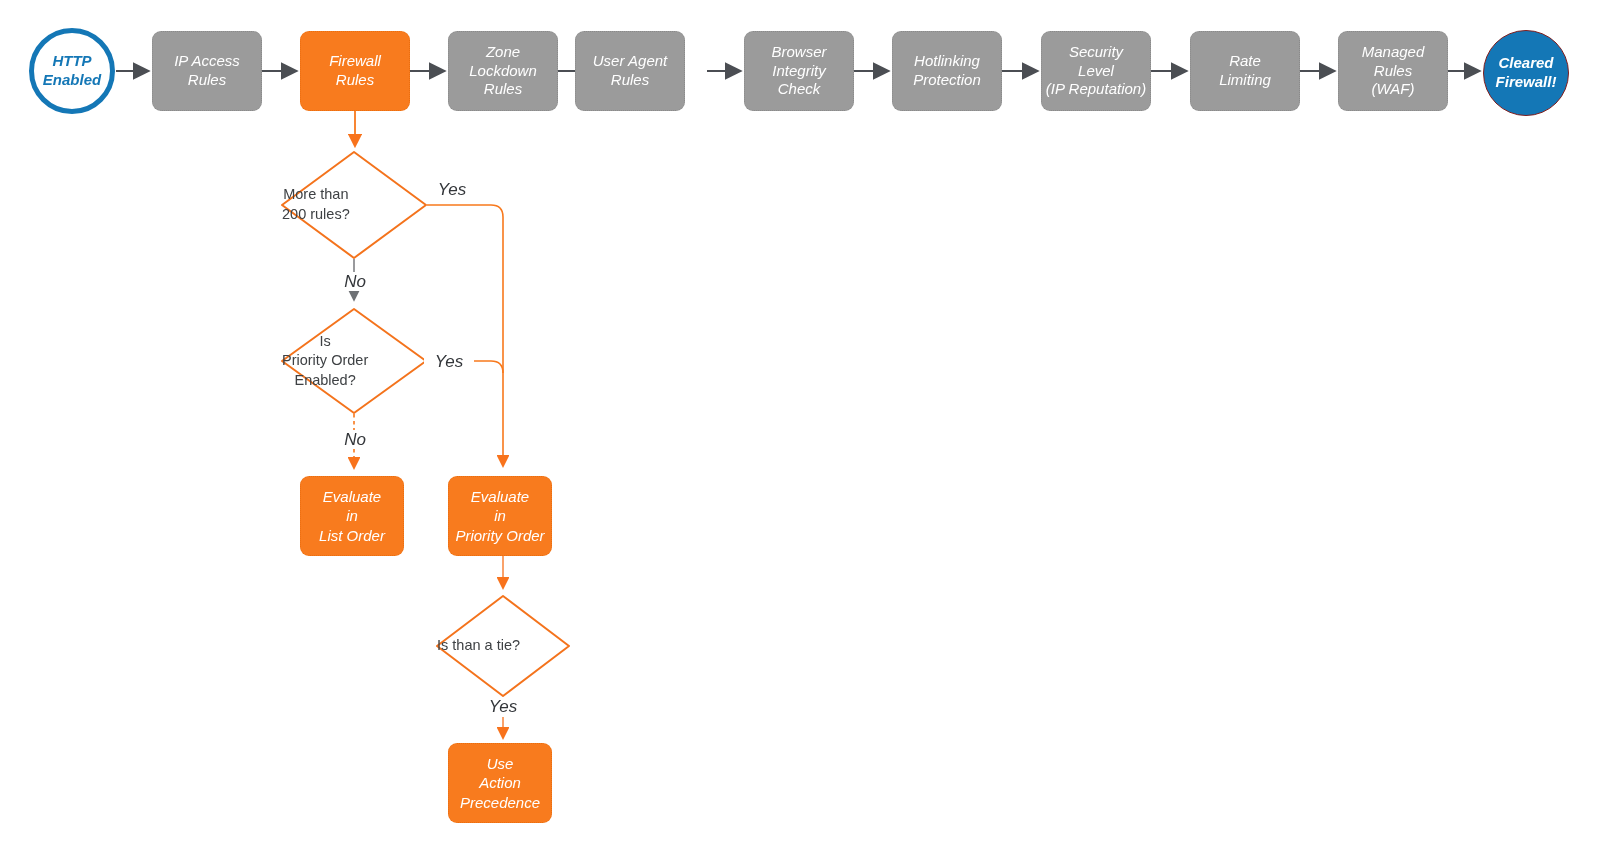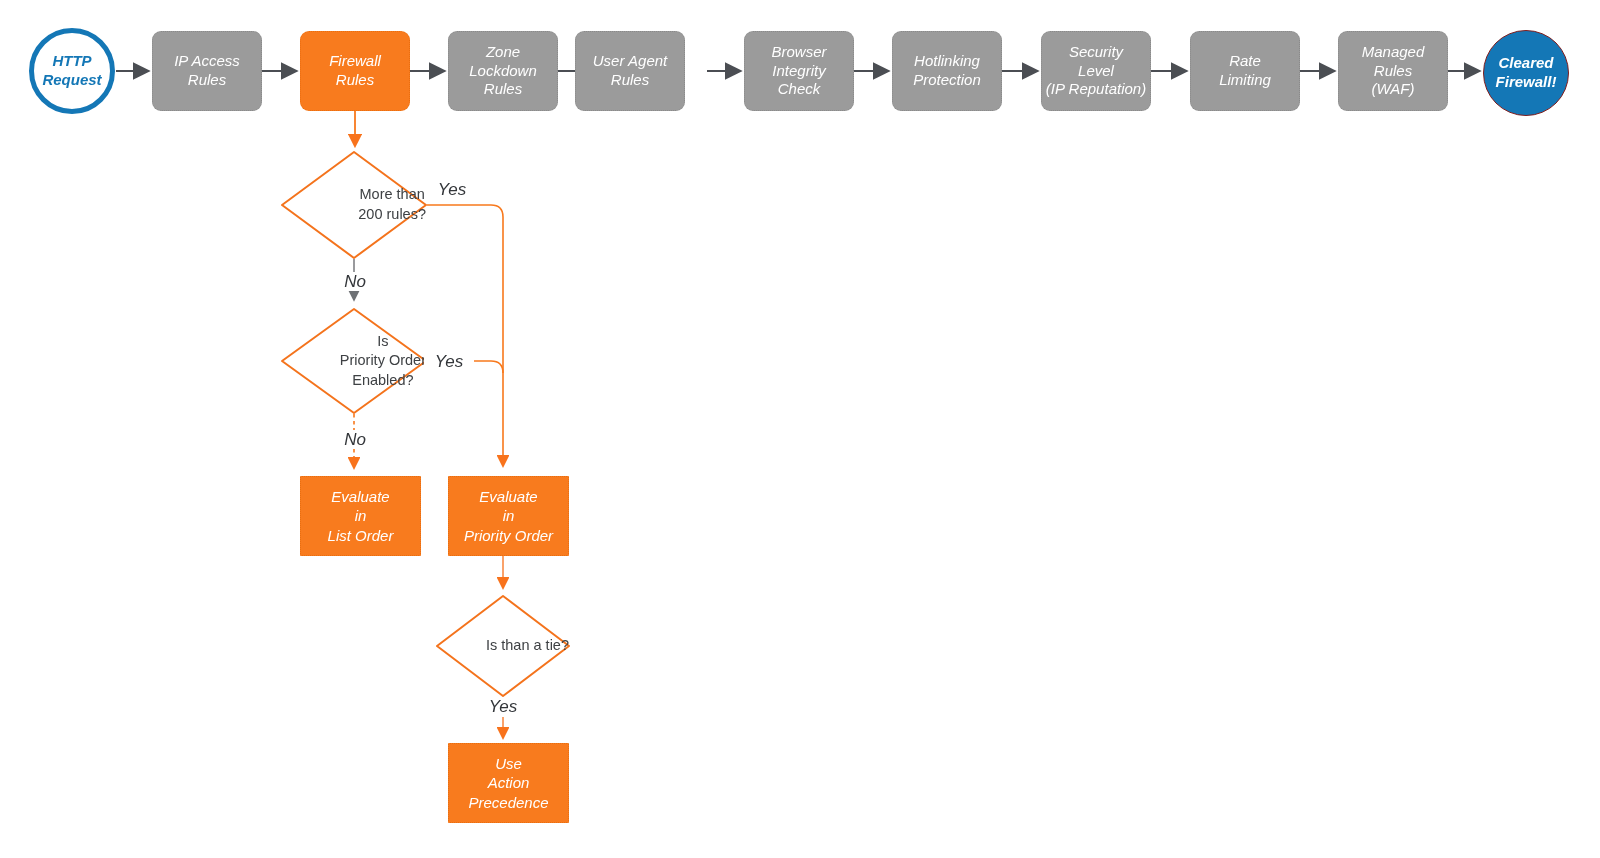--- a/index.html
+++ b/index.html
@@ -31,25 +31,25 @@
     color: #ffffff;
     font-style: italic;
     font-size: 15px;
     line-height: 1.25;
   }
   .step.highlight {
     background: #F87B1E;
     border-color: #E96E10;
   }
   .action {
-    width: 121px;
+    width: 104px;
     height: 80px;
     background: #F87B1E;
     border: 1px dotted #E96E10;
-    border-radius: 1px;
+    border-radius: 9px;
     color: #ffffff;
     font-style: italic;
     font-size: 15px;
     line-height: 1.3;
   }
   .circle {
     width: 86px;
     height: 86px;
     border-radius: 50%;
     font-weight: bold;
@@ -66,21 +66,21 @@
   .circle.end {
     left: 1483px; top: 30px;
     background: #1477B6;
     border: 1px solid #7f1d1d;
     color: #ffffff;
   }
   .dtext {
     position: absolute;
     display: flex;
     align-items: center;
-    justify-content: flex-end;
+    justify-content: flex-start;
     text-align: center;
     color: #3E4144;
     font-size: 14.5px;
     line-height: 1.35;
   }
   .elabel {
     position: absolute;
     width: 50px;
     text-align: center;
     font-style: italic;
@@ -133,21 +133,21 @@
 
     <g fill="#ffffff" stroke="#F4731C" stroke-width="2" stroke-linejoin="round">
       <polygon points="354,152 426,205 354,258 282,205"></polygon>
       <polygon points="354,309 426,361 354,413 282,361"></polygon>
       <polygon points="503,596 569,646 503,696 437,646"></polygon>
     </g>
   </svg>
 
   <div class="node circle start">
     <span class="node-label">HTTP
-Request</span>
+Enabled</span>
   </div>
 
   <div class="node step" style="left:152px">
     <span class="node-label">IP Access
 Rules</span>
   </div>
   <div class="node step highlight" style="left:300px">
     <span class="node-label">Firewall
 Rules</span>
   </div>

